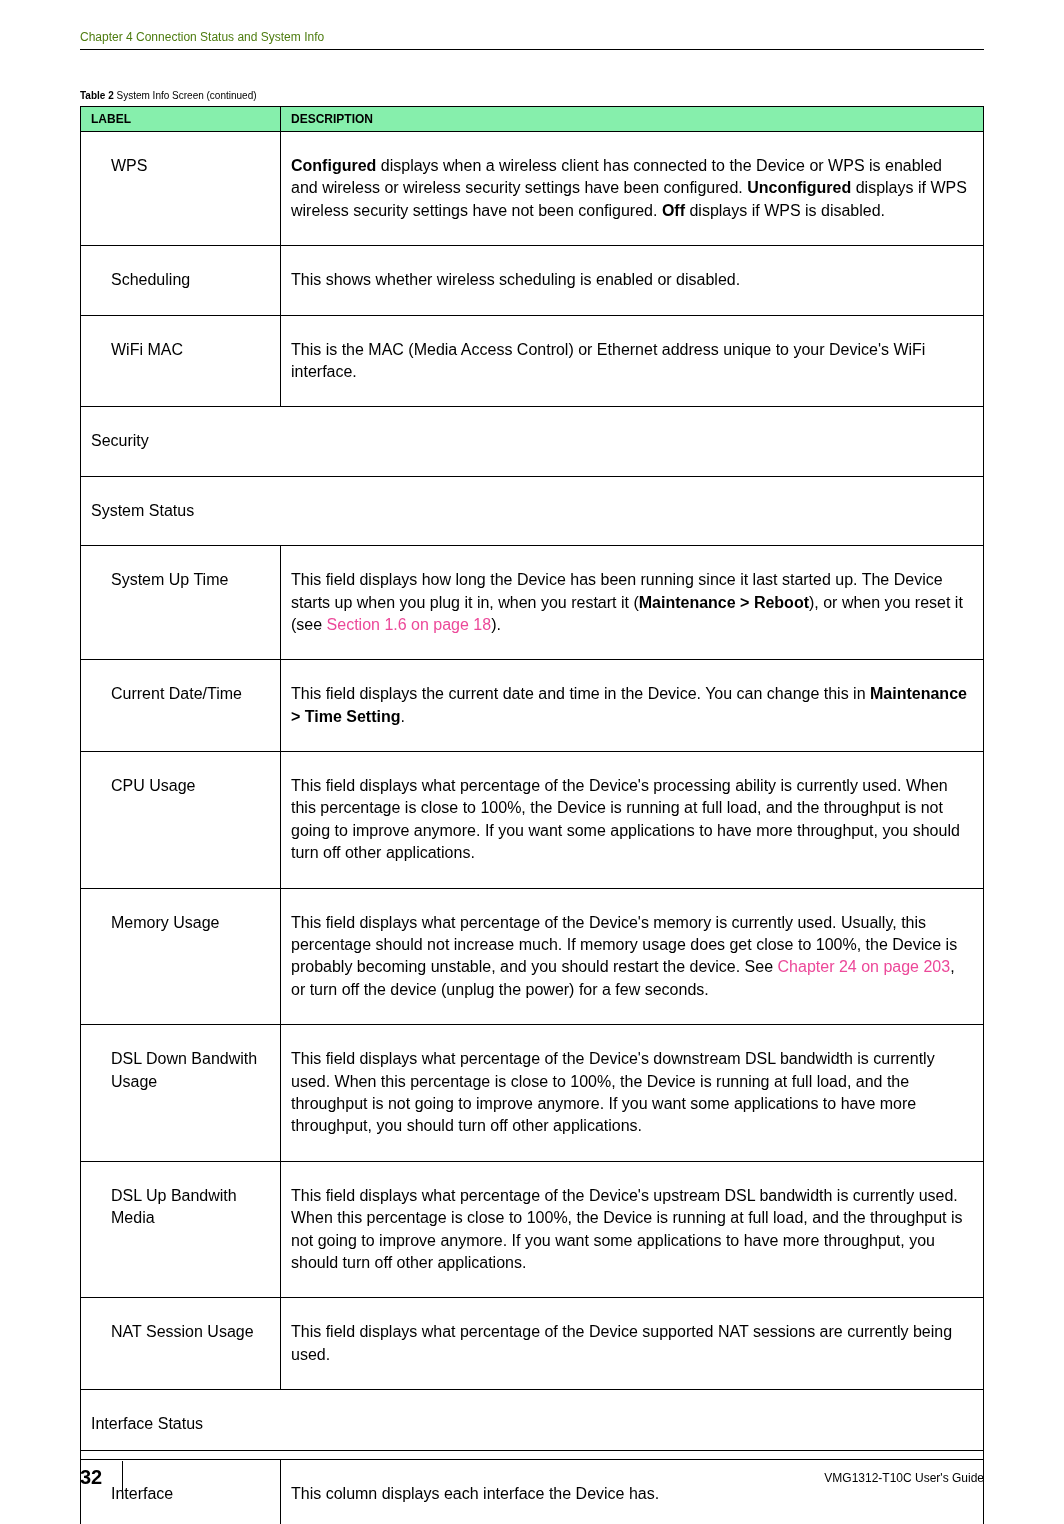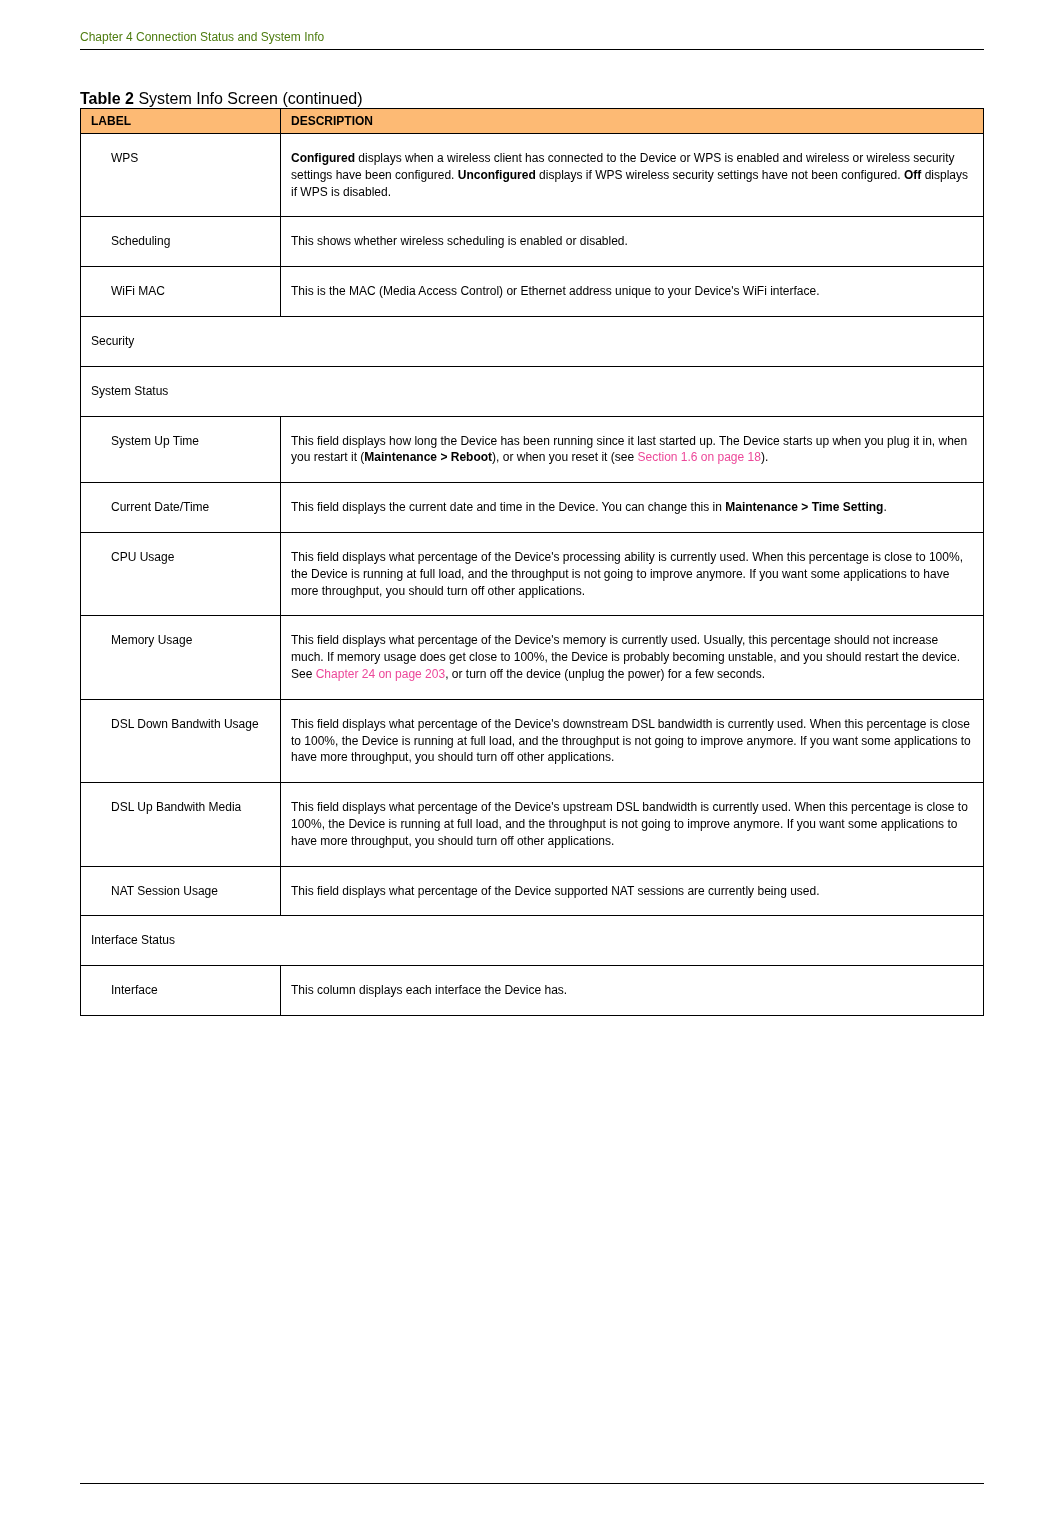--- a/index.html
+++ b/index.html
@@ -26,43 +26,44 @@
       margin-bottom: 5px;
     }
     .header-line {
       border-top: 1.5px solid #000;
       margin-bottom: 30px;
     }
     .content {
       padding: 0 80px;
     }
     .table-caption {
-      font-size: 16px;
+      font-size: 10px;
+      margin-bottom: 5px;
     }
     .table-caption b {
       font-weight: bold;
     }
     table {
       width: 100%;
       border-collapse: collapse;
       border: 1.5px solid #000;
     }
     th {
-      background: #fdba74;
+      background: #86efac;
       text-align: left;
       padding: 5px 10px;
       border: 1px solid #000;
       font-weight: bold;
       font-size: 12px;
     }
     td {
-      padding: 16px 10px;
+      padding: 23px 10px;
       border: 1px solid #000;
       vertical-align: top;
-      font-size: 12px;
+      font-size: 16px;
       line-height: 1.4;
     }
     td.label-col {
       width: 200px;
     }
     td.label-indent {
       padding-left: 30px;
     }
     td.section-row {
       padding-left: 10px;
@@ -171,13 +172,17 @@
         <tr>
           <td class="label-col label-indent">Interface</td>
           <td>This column displays each interface the Device has.</td>
         </tr>
       </tbody>
   </table>
 </div>
 
 <div class="footer">
   <div class="footer-line"></div>
+  <div class="footer-content">
+    <div class="page-number-box">32</div>
+    <div class="guide-title">VMG1312-T10C User's Guide</div>
+  </div>
 </div>
 
 </body></html>

